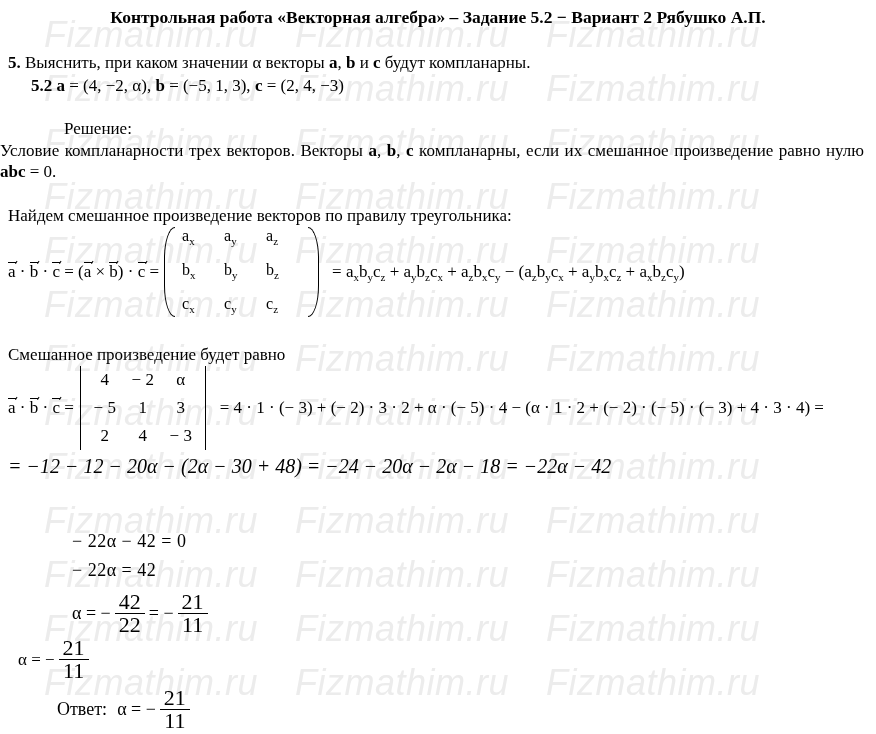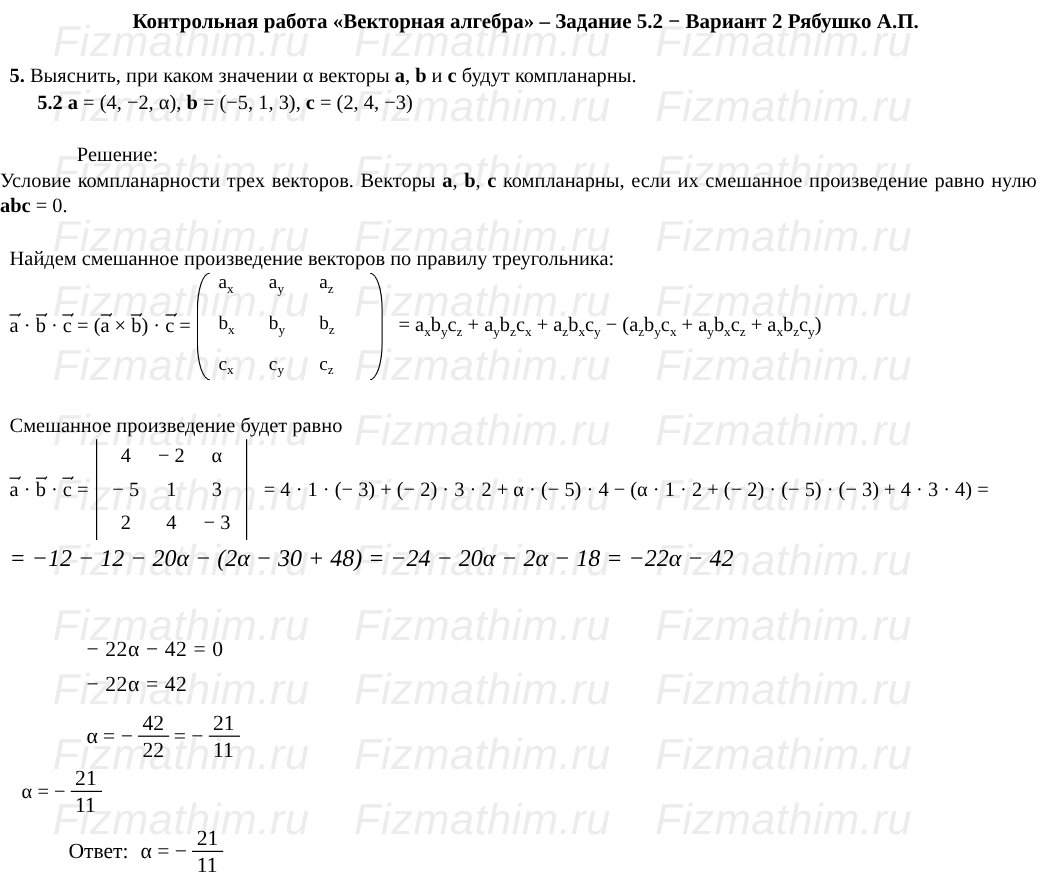--- a/index.html
+++ b/index.html
@@ -58,22 +58,22 @@
 
   .det { display:grid; grid-template-columns:repeat(3,38px);
          row-gap:8px; padding:2px 2px; }
   .det .cell { text-align:center; line-height:20px; }
   .dbar { align-self:stretch; width:0; border-left:1.4px solid #000; }
   .dbar.l { margin-left:6px; margin-right:3px; }
   .dbar.r { margin-left:3px; margin-right:6px; }
   .f-rhs { margin-left:8px; white-space:nowrap; }
 
   
-  .frac { display:inline-flex; flex-direction:column; 
-          font-size:18px; margin:0 4px; }
+  .frac { display:inline-flex; flex-direction:column; align-items:center;
+          font-size:22px; margin:0 4px; }
   .frac .fnum { padding:0 4px 1px; border-bottom:1.2px solid #000;
                 line-height:20px; }
   .frac .fden { padding:1px 4px 0; line-height:20px; }
 
   .eq { font-size:18px; letter-spacing:0.5px; }
   .eq-flex { display:flex; align-items:center; font-size:18px; }
 </style>
 </head>
 <body style="--wm-color: #ececec;">
 

